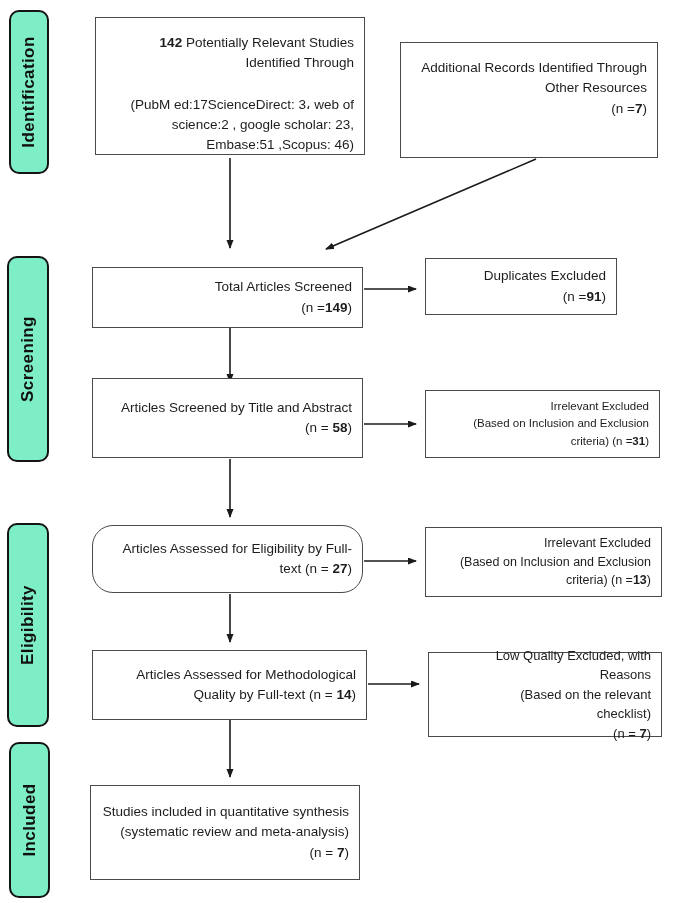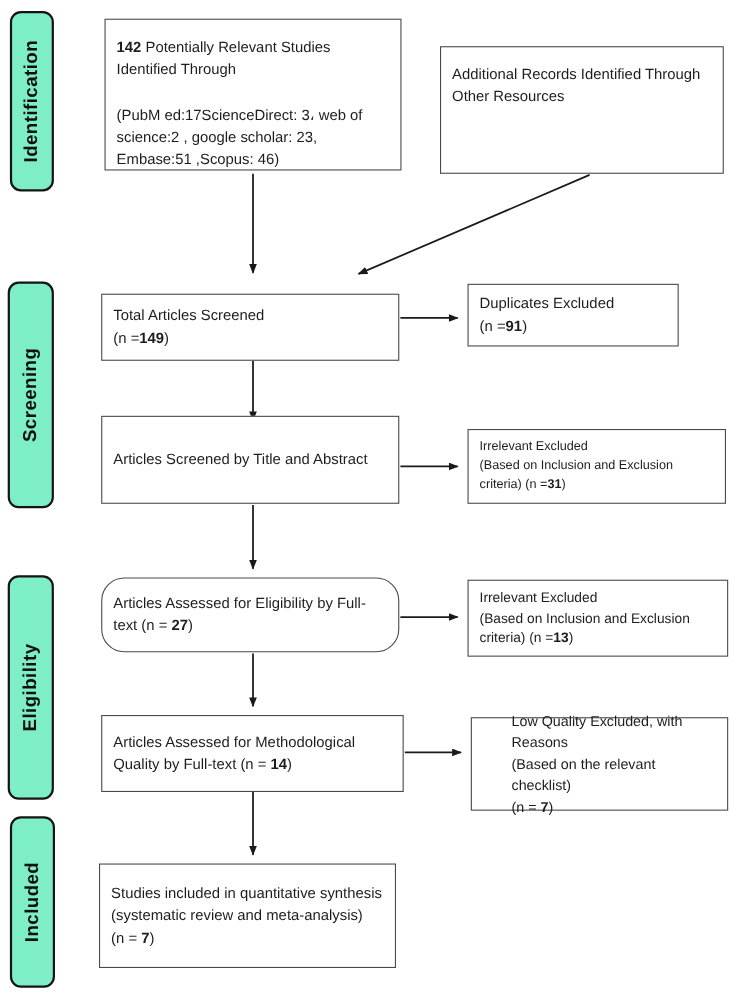--- a/index.html
+++ b/index.html
@@ -18,21 +18,21 @@
     letter-spacing:.4px; color:#101010;
   }
   #stage-identification { left:9px;  top:10px;  width:36px; height:160px; }
   #stage-screening      { left:7px;  top:256px; width:38px; height:202px; }
   #stage-eligibility    { left:7px;  top:523px; width:38px; height:200px; }
   #stage-included       { left:9px;  top:742px; width:37px; height:152px; }
 
   .fbox {
     position:absolute; background:#ffffff; border:1.5px solid #4a4a4a;
     display:flex; flex-direction:column; justify-content:center;
-    text-align:left; font-size:13.5px; line-height:1.5;
+    text-align:right; font-size:13.5px; line-height:1.5;
     padding:4px 10px; box-sizing:border-box;
   }
   .fbox p { margin:0; }
   .b { font-weight:700; }
 
   #box-identified   { left:95px;  top:17px;  width:270px; height:138px; justify-content:flex-start; padding-top:15px; }
   #box-identified .sources { margin-top:21px; }
   #box-additional   { left:400px; top:42px;  width:258px; height:116px; justify-content:flex-start; padding-top:15px; }
   #box-screened     { left:92px;  top:267px; width:271px; height:61px; }
   #box-duplicates   { left:425px; top:258px; width:192px; height:57px; }
@@ -80,34 +80,36 @@
     <span>Included</span>
   </div>
 
   <div class="fbox" id="box-identified">
     <p><span class="b">142</span><span> Potentially Relevant Studies Identified Through</span></p>
     <p class="sources">(PubM ed:17ScienceDirect: 3، web of science:2 , google scholar: 23, Embase:51 ,Scopus: 46)</p>
   </div>
 
   <div class="fbox" id="box-additional">
     <p>Additional Records Identified Through Other Resources</p>
+    <p><span>(n =</span><span class="b">7</span><span>)</span></p>
   </div>
 
   <div class="fbox" id="box-screened">
     <p>Total Articles Screened</p>
     <p><span>(n =</span><span class="b">149</span><span>)</span></p>
   </div>
 
   <div class="fbox" id="box-duplicates">
     <p>Duplicates Excluded</p>
     <p><span>(n =</span><span class="b">91</span><span>)</span></p>
   </div>
 
   <div class="fbox" id="box-title-abstract">
     <p>Articles Screened by Title and Abstract</p>
+    <p><span>(n = </span><span class="b">58</span><span>)</span></p>
   </div>
 
   <div class="fbox" id="box-irrelevant1">
     <p>Irrelevant Excluded</p>
     <p><span>(Based on Inclusion and Exclusion criteria)  (n =</span><span class="b">31</span><span>)</span></p>
   </div>
 
   <div class="fbox" id="box-eligibility-fulltext">
     <p><span>Articles Assessed for Eligibility by Full-text (n = </span><span class="b">27</span><span>)</span></p>
   </div>

